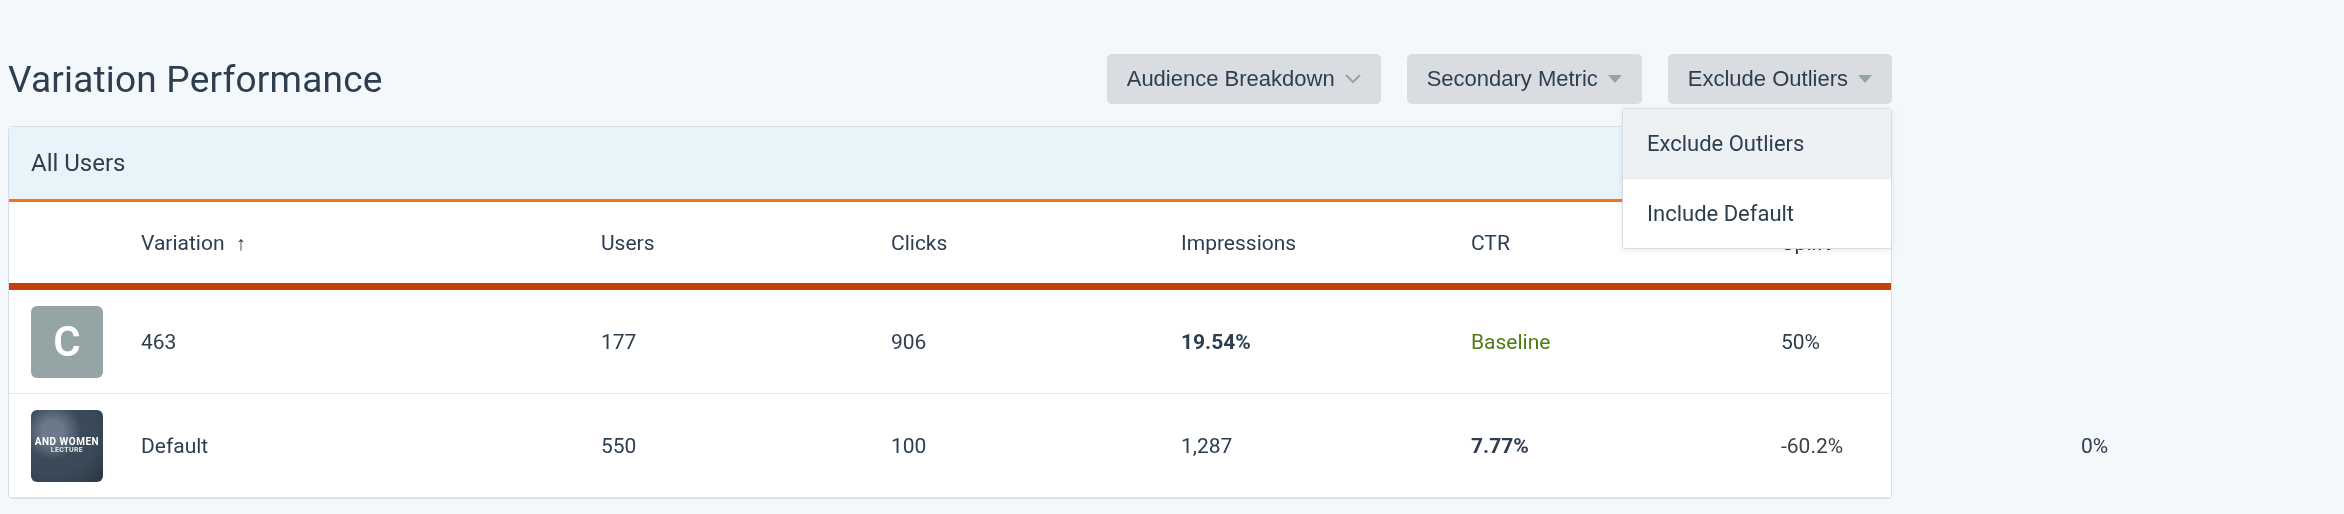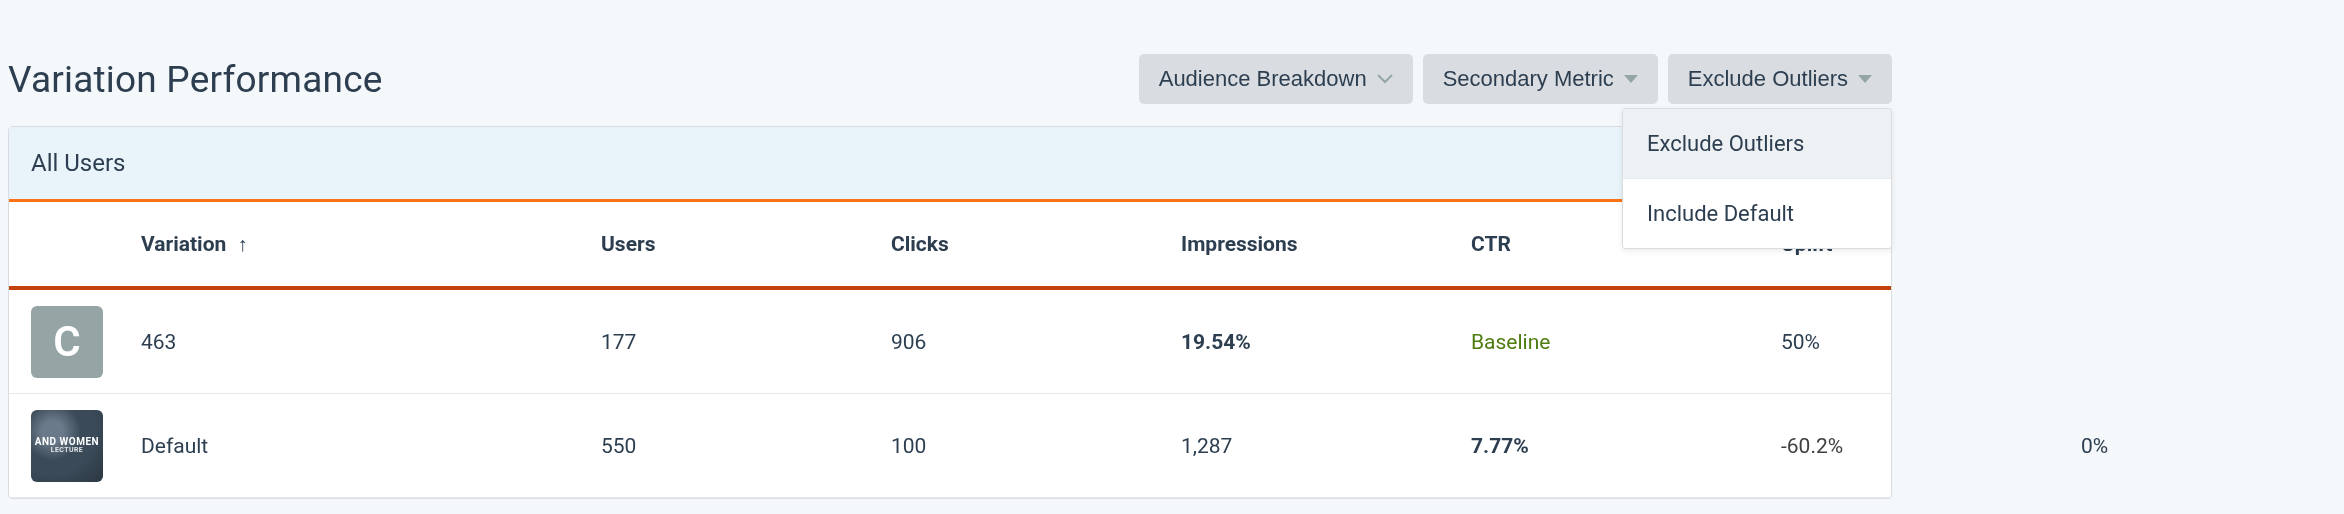--- a/index.html
+++ b/index.html
@@ -23,21 +23,21 @@
     margin-bottom: 22px;
   }
   .title {
     font-size: 37px;
     font-weight: 400;
     color: #2c3e50;
     letter-spacing: 0.2px;
   }
   .controls {
     display: flex;
-    gap: 10px;
+    gap: 26px;
     position: relative;
   }
   .ctrl-btn {
     display: inline-flex;
     align-items: center;
     gap: 10px;
     background: #d9dde1;
     color: #2c3e50;
     border: none;
     border-radius: 5px;
@@ -91,22 +91,22 @@
     border-bottom: 3px solid #f97316;
   }
   .head-row, .data-row {
     display: grid;
     grid-template-columns: 110px 460px 290px 290px 290px 310px 300px 1fr;
     align-items: center;
     padding: 0 22px;
   }
   .head-row {
     height: 88px;
-    border-bottom: 4px solid #c2410c;
-    font-weight: 700;
+    border-bottom: 7px solid #c2410c;
+    font-weight: 400;
     color: #2c3e50;
   }
   .head-row .sort-arrow {
     margin-left: 6px;
     font-size: 20px;
     color: #2c3e50;
   }
   .data-row {
     height: 104px;
     border-bottom: 1px solid #e6e9ec;

